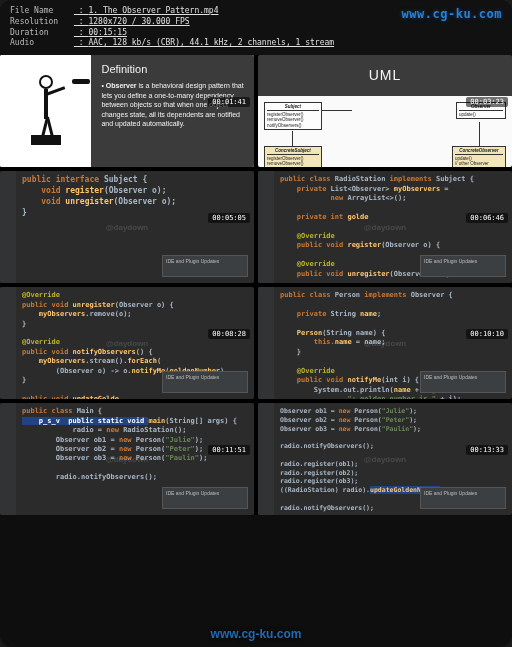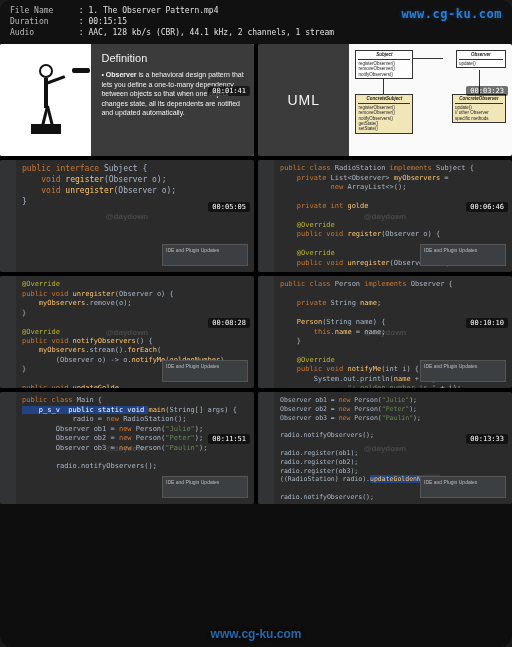--- a/index.html
+++ b/index.html
@@ -23,21 +23,21 @@
   }
   .header {
     padding: 6px 10px;
     background: #111;
     color: #e0e0e0;
     font-family: "Consolas", monospace;
     font-size: 8px;
     line-height: 1.35;
     position: relative;
   }
-  .header .row { white-space: pre; }
+  .header .row { white-space: pre; text-decoration: underline; }
   .header .label { color: #bbb; display: inline-block; width: 64px; }
   .watermark-top {
     position: absolute;
     top: 6px; right: 10px;
     color: #2b7fd6;
     font-size: 12px;
     font-weight: 600;
     letter-spacing: 0.5px;
     text-shadow: 0 0 4px #2b7fd666;
   }
@@ -98,21 +98,21 @@
     background: #3b3b3b;
     color: #f2f2f2;
     padding: 8px 10px;
   }
   .slide-def .right h3 { font-size: 11px; margin-bottom: 6px; font-weight: 500;}
   .slide-def .right p { font-size: 7px; line-height: 1.35; }
   .slide-def .right p b { font-weight: 700; }
 
   
   .slide-uml {
-    display:flex; height:100%;
+    display:flex; height:100%;flex-direction:column;
   }
   .slide-uml .l {
     flex: 0 0 36%;
     background: #3b3b3b;
     display:flex; align-items:center; justify-content:center;
     color:#f5f5f5; font-size:14px; letter-spacing:1px;
   }
   .slide-uml .r {
     flex:1; background:#fafafa; position:relative;
   }
@@ -129,20 +129,21 @@
     font-family: "Consolas","Menlo",monospace;
     font-size: 8px;
     line-height: 1.35;
     padding: 4px 6px;
     color: #a9b7c6;
     white-space: pre;
     height: 100%;
     overflow: hidden;
     position: relative;
     background: #2b2b2b;
+    font-weight: bold;
   }
   .code.shifted { padding-left: 22px; }
   .code.shifted::before {
     content:"";
     position:absolute; left:0; top:0; bottom:0; width:16px;
     background:#313335;
   }
   .kw { color:#cc7832; }
   .ty { color:#a9b7c6; }
   .fn { color:#ffc66d; }
@@ -174,20 +175,21 @@
   }
 </style>
 </head>
 <body>
 
 <div class="container">
 
   <div class="header">
     <div class="watermark-top">www.cg-ku.com</div>
     <div class="row"><span class="label">File Name</span> : <span>1. The Observer Pattern.mp4</span></div>
+    <div class="row"><span class="label">Resolution</span> : <span>1280x720 / 30.000 FPS</span></div>
     <div class="row"><span class="label">Duration</span> : <span>00:15:15</span></div>
     <div class="row"><span class="label">Audio</span> : <span>AAC, 128 kb/s (CBR), 44.1 kHz, 2 channels, 1 stream</span></div>
   </div>
 
   <div class="grid">
 
     <div class="cell">
       <div class="slide-def">
         <div class="left">
           <div class="illus">

